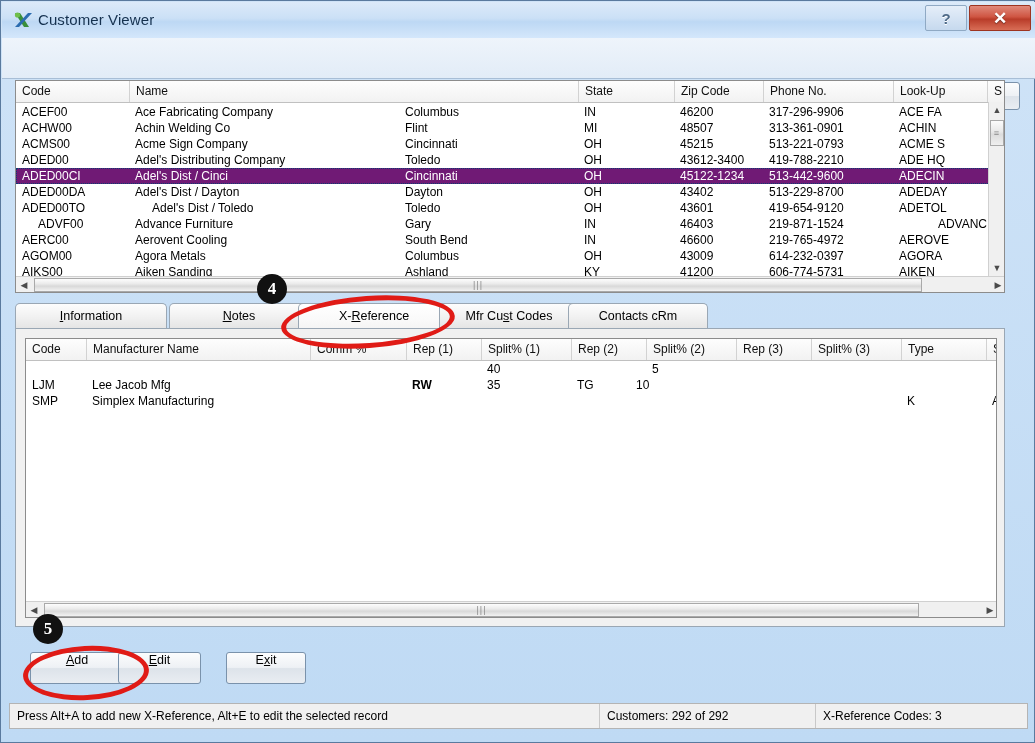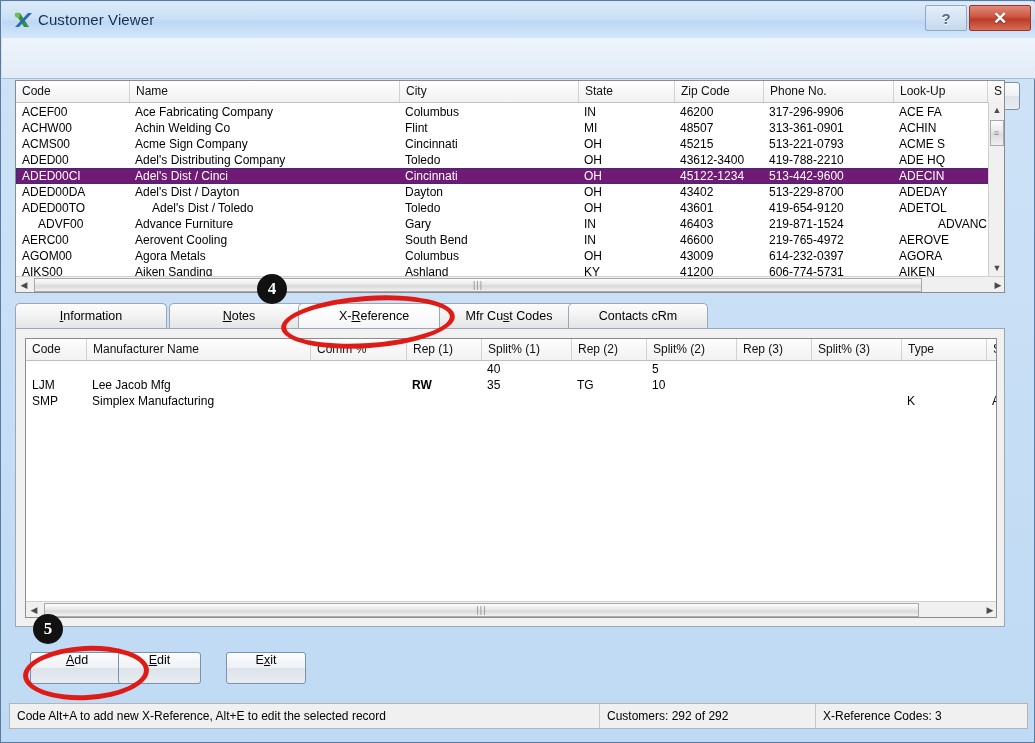--- a/index.html
+++ b/index.html
@@ -359,21 +359,20 @@
     <div class="tbtn" style="left:952px; top:44px; width:66px; height:28px;">
       <span>E<u>x</u>it</span>
     </div>
   </div>
 
   <div class="gridbox" style="left:14px; top:79px; width:990px; height:213px;">
 
     <div class="ghead">
       <div class="gh first" style="left:0px;   width:113px;">Code</div>
       <div class="gh" style="left:113px; width:270px;">Name</div>
-      <div class="gh" style="left:383px; width:179px;">City</div>
       <div class="gh" style="left:562px; width:96px;">State</div>
       <div class="gh" style="left:658px; width:89px;">Zip Code</div>
       <div class="gh" style="left:747px; width:130px;">Phone No.</div>
       <div class="gh" style="left:877px; width:94px;">Look-Up</div>
       <div class="gh" style="left:971px; width:100px;">S</div>
     </div>
 
     <div id="cust-rows">
         <div class="grow" style="top: 23px;">
           <div class="gc" style="left: 0px; width: 113px;">ACEF00</div>
@@ -544,21 +543,21 @@
             <div class="gc" style="left: 875px; width: 85px;"></div>
             <div class="gc" style="left: 960px; width: 60px;"></div>
           </div>
           <div class="grow" style="top: 38px;">
             <div class="gc" style="left: 0px; width: 60px;">LJM</div>
             <div class="gc" style="left: 60px; width: 224px;">Lee Jacob Mfg</div>
             <div class="gc" style="left: 284px; width: 96px;"></div>
             <div class="gc" style="left: 380px; width: 75px; font-weight: bold;">RW</div>
             <div class="gc" style="left: 455px; width: 90px;">35</div>
             <div class="gc" style="left: 545px; width: 75px;">TG</div>
-            <div class="gc" style="left: 620px; width: 90px;">10</div>
+            <div class="gc" style="left: 604px; width: 90px;">10</div>
             <div class="gc" style="left: 710px; width: 75px;"></div>
             <div class="gc" style="left: 785px; width: 90px;"></div>
             <div class="gc" style="left: 875px; width: 85px;"></div>
             <div class="gc" style="left: 960px; width: 60px;"></div>
           </div>
           <div class="grow" style="top: 54px;">
             <div class="gc" style="left: 0px; width: 60px;">SMP</div>
             <div class="gc" style="left: 60px; width: 224px;">Simplex Manufacturing</div>
             <div class="gc" style="left: 284px; width: 96px;"></div>
             <div class="gc" style="left: 380px; width: 75px;"></div>
@@ -586,21 +585,21 @@
     <span><u>A</u>dd</span>
   </div>
   <div class="bbtn" style="left:117px; top:651px; width:83px;">
     <span><u>E</u>dit</span>
   </div>
   <div class="bbtn" style="left:225px; top:651px; width:80px;">
     <span>E<u>x</u>it</span>
   </div>
 
   <div class="statusbar">
-    <div class="spane" style="left:0;    width:589px;">Code Alt+A to add new X-Reference,  Alt+E to edit the selected record</div>
+    <div class="spane" style="left:0;    width:589px;">Press Alt+A to add new X-Reference,  Alt+E to edit the selected record</div>
     <div class="spane div" style="left:589px; width:216px;">Customers: 292 of 292</div>
     <div class="spane div" style="left:805px; width:214px;">X-Reference Codes: 3</div>
   </div>
 
   <div class="ring" style="left:280px; top:295px; width:164px; height:42px; transform:rotate(-4deg);"></div>
   <div class="badge" style="left:256px; top:273px;">4</div>
 
   <div class="ring" style="left:22px; top:645px; width:116px; height:44px; transform:rotate(-3deg);"></div>
   <div class="badge" style="left:32px; top:613px;">5</div>
 

